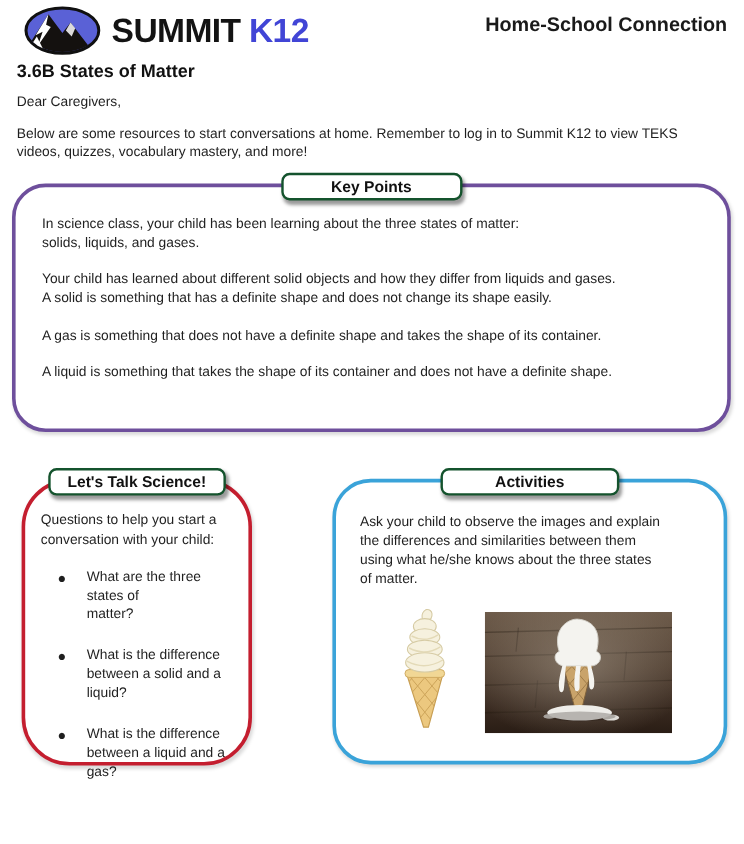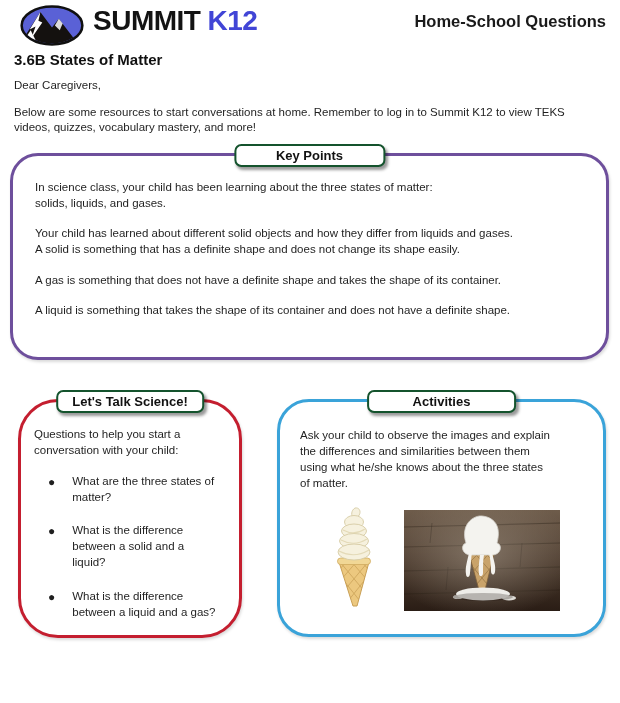--- a/index.html
+++ b/index.html
@@ -7,21 +7,21 @@
   body {
     width: 620px; height: 703px;
     font-family: "Liberation Sans", sans-serif;
     color: #1f1f1f;
     position: relative;
     overflow: hidden;
   }
   .page { position: absolute; inset: 0; background: #fff; }
 
   
-  .logo { position: absolute; left: 20px; top: 5px; height: 41px; display: flex; }
+  .logo { position: absolute; left: 20px; top: 5px; height: 41px; display: flex; align-items: center; }
   .logo svg { width: 64px; height: 41px; display: block; }
   .logo-text { font-size: 28px; font-weight: 800; letter-spacing: -0.5px; margin-left: 9px; color: #131313; }
   .logo-k12 { font-size: 28px; font-weight: 800; letter-spacing: -0.5px; margin-left: 7px; color: #4145d6; }
   .page-title { position: absolute; right: 14px; top: 12px; font-size: 16.5px; font-weight: bold; color: #1a1a1a; }
 
   
   .heading { position: absolute; left: 14px; top: 51px; font-size: 15px; font-weight: bold; color: #111; }
   .greeting { position: absolute; left: 14px; top: 79px; font-size: 11.5px; }
   .intro-body { position: absolute; left: 14px; top: 105px; width: 575px; font-size: 11.5px; line-height: 1.32; white-space: pre-line; }
 
@@ -39,21 +39,21 @@
 
   .keypoints {
     left: 10px; top: 153px; width: 599px; height: 207px;
     border: 3px solid #6e4f9c; border-radius: 28px;
   }
   .keypoints .rbox-label { padding: 2px 40px; }
   .keypoints-content { padding: 24px 28px 0 22px; font-size: 11.5px; line-height: 1.36; }
   .keypoints-content p { margin-bottom: 15px; }
 
   .letstalk {
-    left: 18px; top: 399px; width: 224px; height: 239px;
+    left: 18px; top: 399px; width: 192px; height: 239px;
     border: 3px solid #c41e2f; border-radius: 40px;
   }
   .letstalk-content { padding: 25px 12px 0 13px; font-size: 11.5px; line-height: 1.38; }
   .bullet-list { margin-top: 15px; list-style: none; }
   .bullet-item { display: flex; margin-bottom: 18px; }
   .bullet-dot { margin-left: 14px; margin-right: 17px; font-size: 12px; line-height: 1.38; }
 
   .activities {
     left: 277px; top: 399px; width: 329px; height: 238px;
     border: 3px solid #3aa3d9; border-radius: 32px;
@@ -80,21 +80,21 @@
       <g clip-path="url(#lc)">
         <path d="M0,40 L21,7 L33,23 L40,14 L60,40 Z" fill="#14110f"></path>
         <path d="M21,7 L10,25 L16,22 L12,34 L23,18 L19,16 Z" fill="#ffffff"></path>
         <path d="M2,40 L11,26 L18,40 Z" fill="#ffffff"></path>
         <path d="M40,14 L36,21 L41,26 L44,19 Z" fill="#ffffff" opacity="0.85"></path>
       </g>
     </svg>
     <span class="logo-text">SUMMIT</span>
     <span class="logo-k12">K12</span>
   </div>
-  <div class="page-title">Home-School Questions</div>
+  <div class="page-title">Home-School Connection</div>
 
   <div class="heading">3.6B States of Matter</div>
   <div class="greeting">Dear Caregivers,</div>
   <div class="intro-body">Below are some resources to start conversations at home. Remember to log in to Summit K12 to view TEKS
 videos, quizzes, vocabulary mastery, and more!</div>
 
   <div class="rbox keypoints">
     <div class="rbox-label">Key Points</div>
     <div class="keypoints-content">
       <p class="preline">In science class, your child has been learning about the three states of matter:

